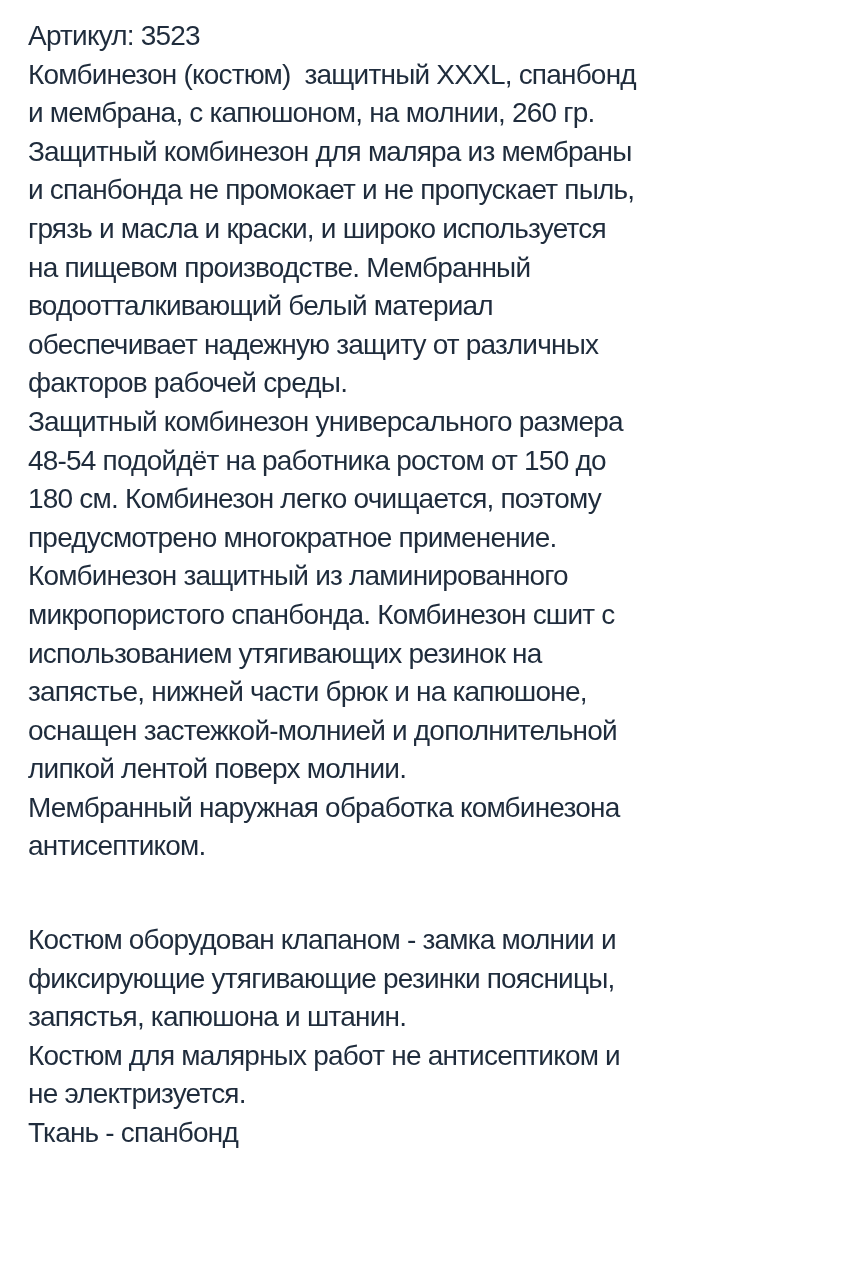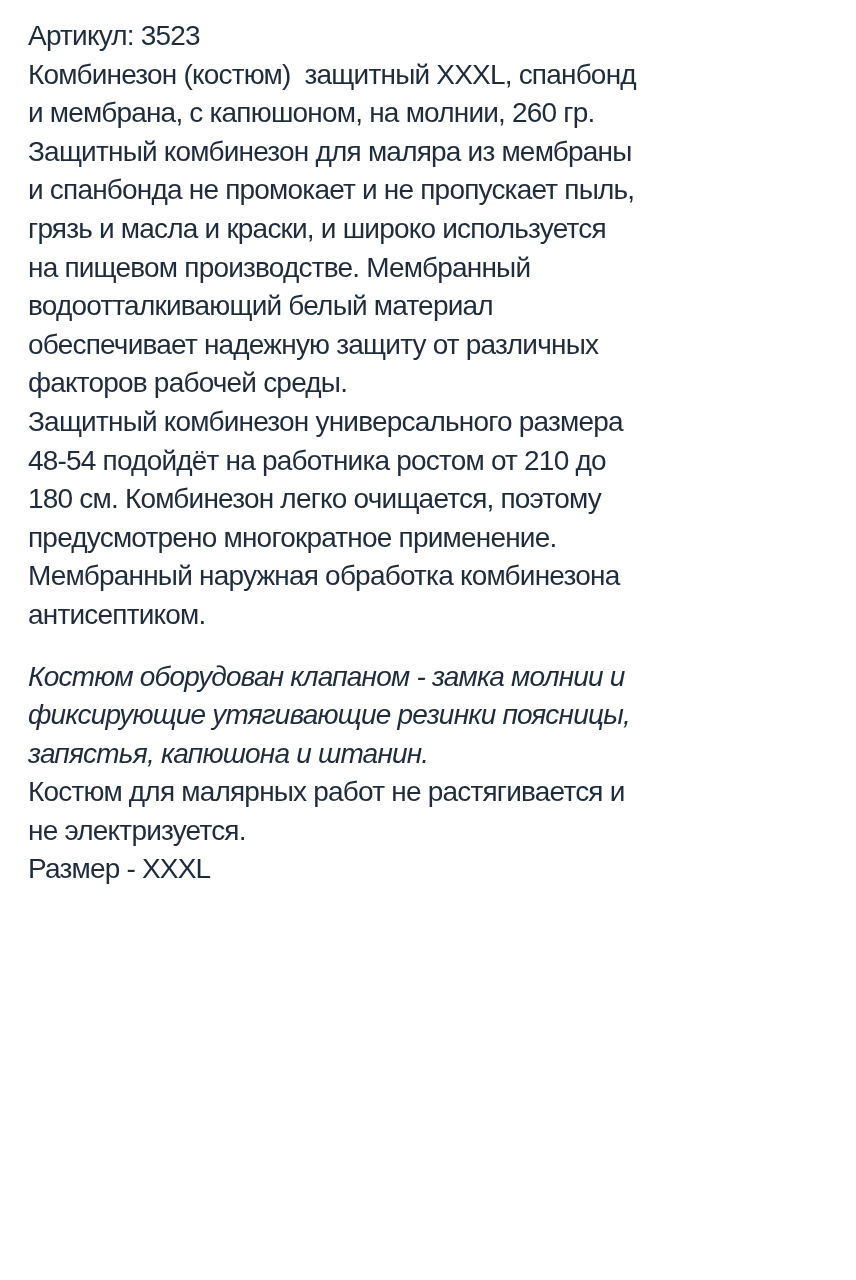--- a/index.html
+++ b/index.html
@@ -21,46 +21,51 @@
     font-size: 28px;
     line-height: 38.6px;
     letter-spacing: -0.8px;
     font-weight: 400;
   }
   .par {
     white-space: pre-wrap;
     margin: 0;
   }
   .gap {
-    margin-top: 23px;
-    font-style: italic;
+    margin-top: 55px;
   }
   .char-item {
     white-space: pre-wrap;
   }
 </style>
 </head>
 <body>
 
 <div class="content">
   <div class="par">Артикул: 3523</div>
   <div class="par">Комбинезон (костюм)  защитный XXXL, спанбонд
 и мембрана, с капюшоном, на молнии, 260 гр.
 Защитный комбинезон для маляра из мембраны
 и спанбонда не промокает и не пропускает пыль,
 грязь и масла и краски, и широко используется
 на пищевом производстве. Мембранный
 водоотталкивающий белый материал
 обеспечивает надежную защиту от различных
 факторов рабочей среды.</div>
   <div class="par">Защитный комбинезон универсального размера
-48-54 подойдёт на работника ростом от 210 до
+48-54 подойдёт на работника ростом от 150 до
 180 см. Комбинезон легко очищается, поэтому
 предусмотрено многократное применение.</div>
+  <div class="par">Комбинезон защитный из ламинированного
+микропористого спанбонда. Комбинезон сшит с
+использованием утягивающих резинок на
+запястье, нижней части брюк и на капюшоне,
+оснащен застежкой-молнией и дополнительной
+липкой лентой поверх молнии.</div>
   <div class="par">Мембранный наружная обработка комбинезона
 антисептиком.</div>
   <div class="par gap">Костюм оборудован клапаном - замка молнии и
 фиксирующие утягивающие резинки поясницы,
 запястья, капюшона и штанин.</div>
-  <div class="par">Костюм для малярных работ не растягивается и
+  <div class="par">Костюм для малярных работ не антисептиком и
 не электризуется.</div>
-  <div class="char-item">Размер - XXXL</div>
+  <div class="char-item">Ткань - спанбонд</div>
 </div>
 
 </body></html>

